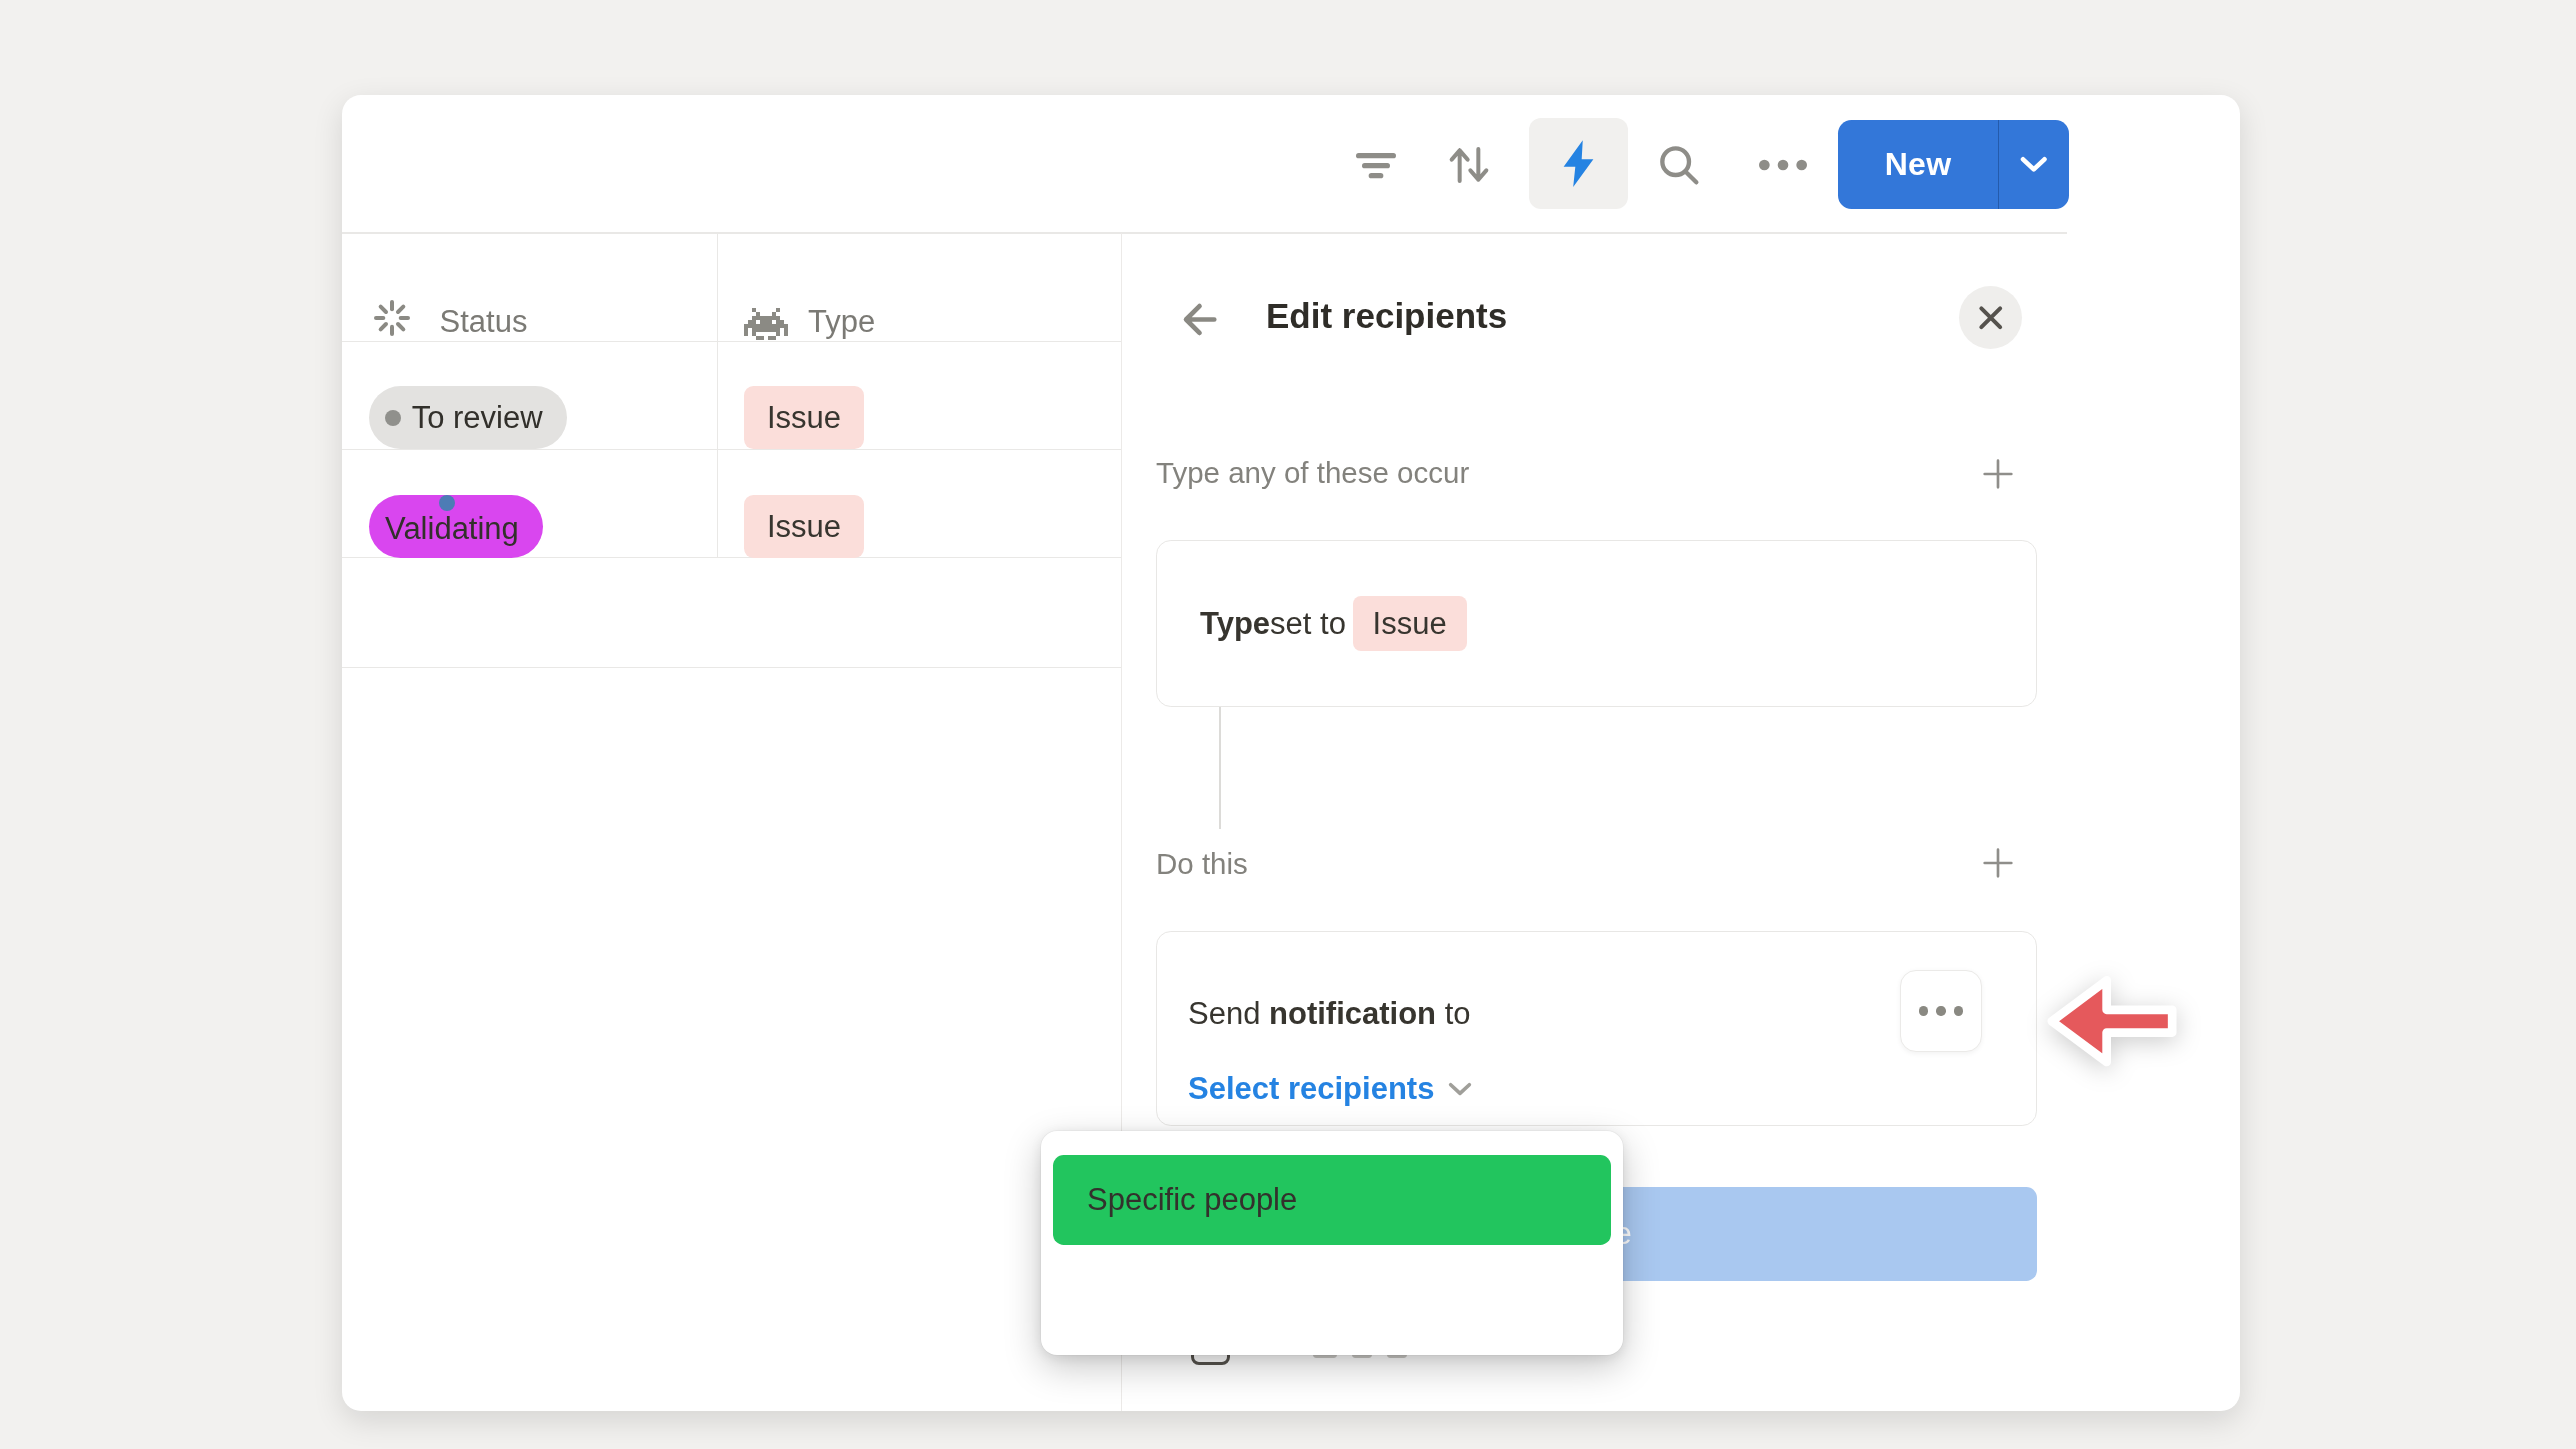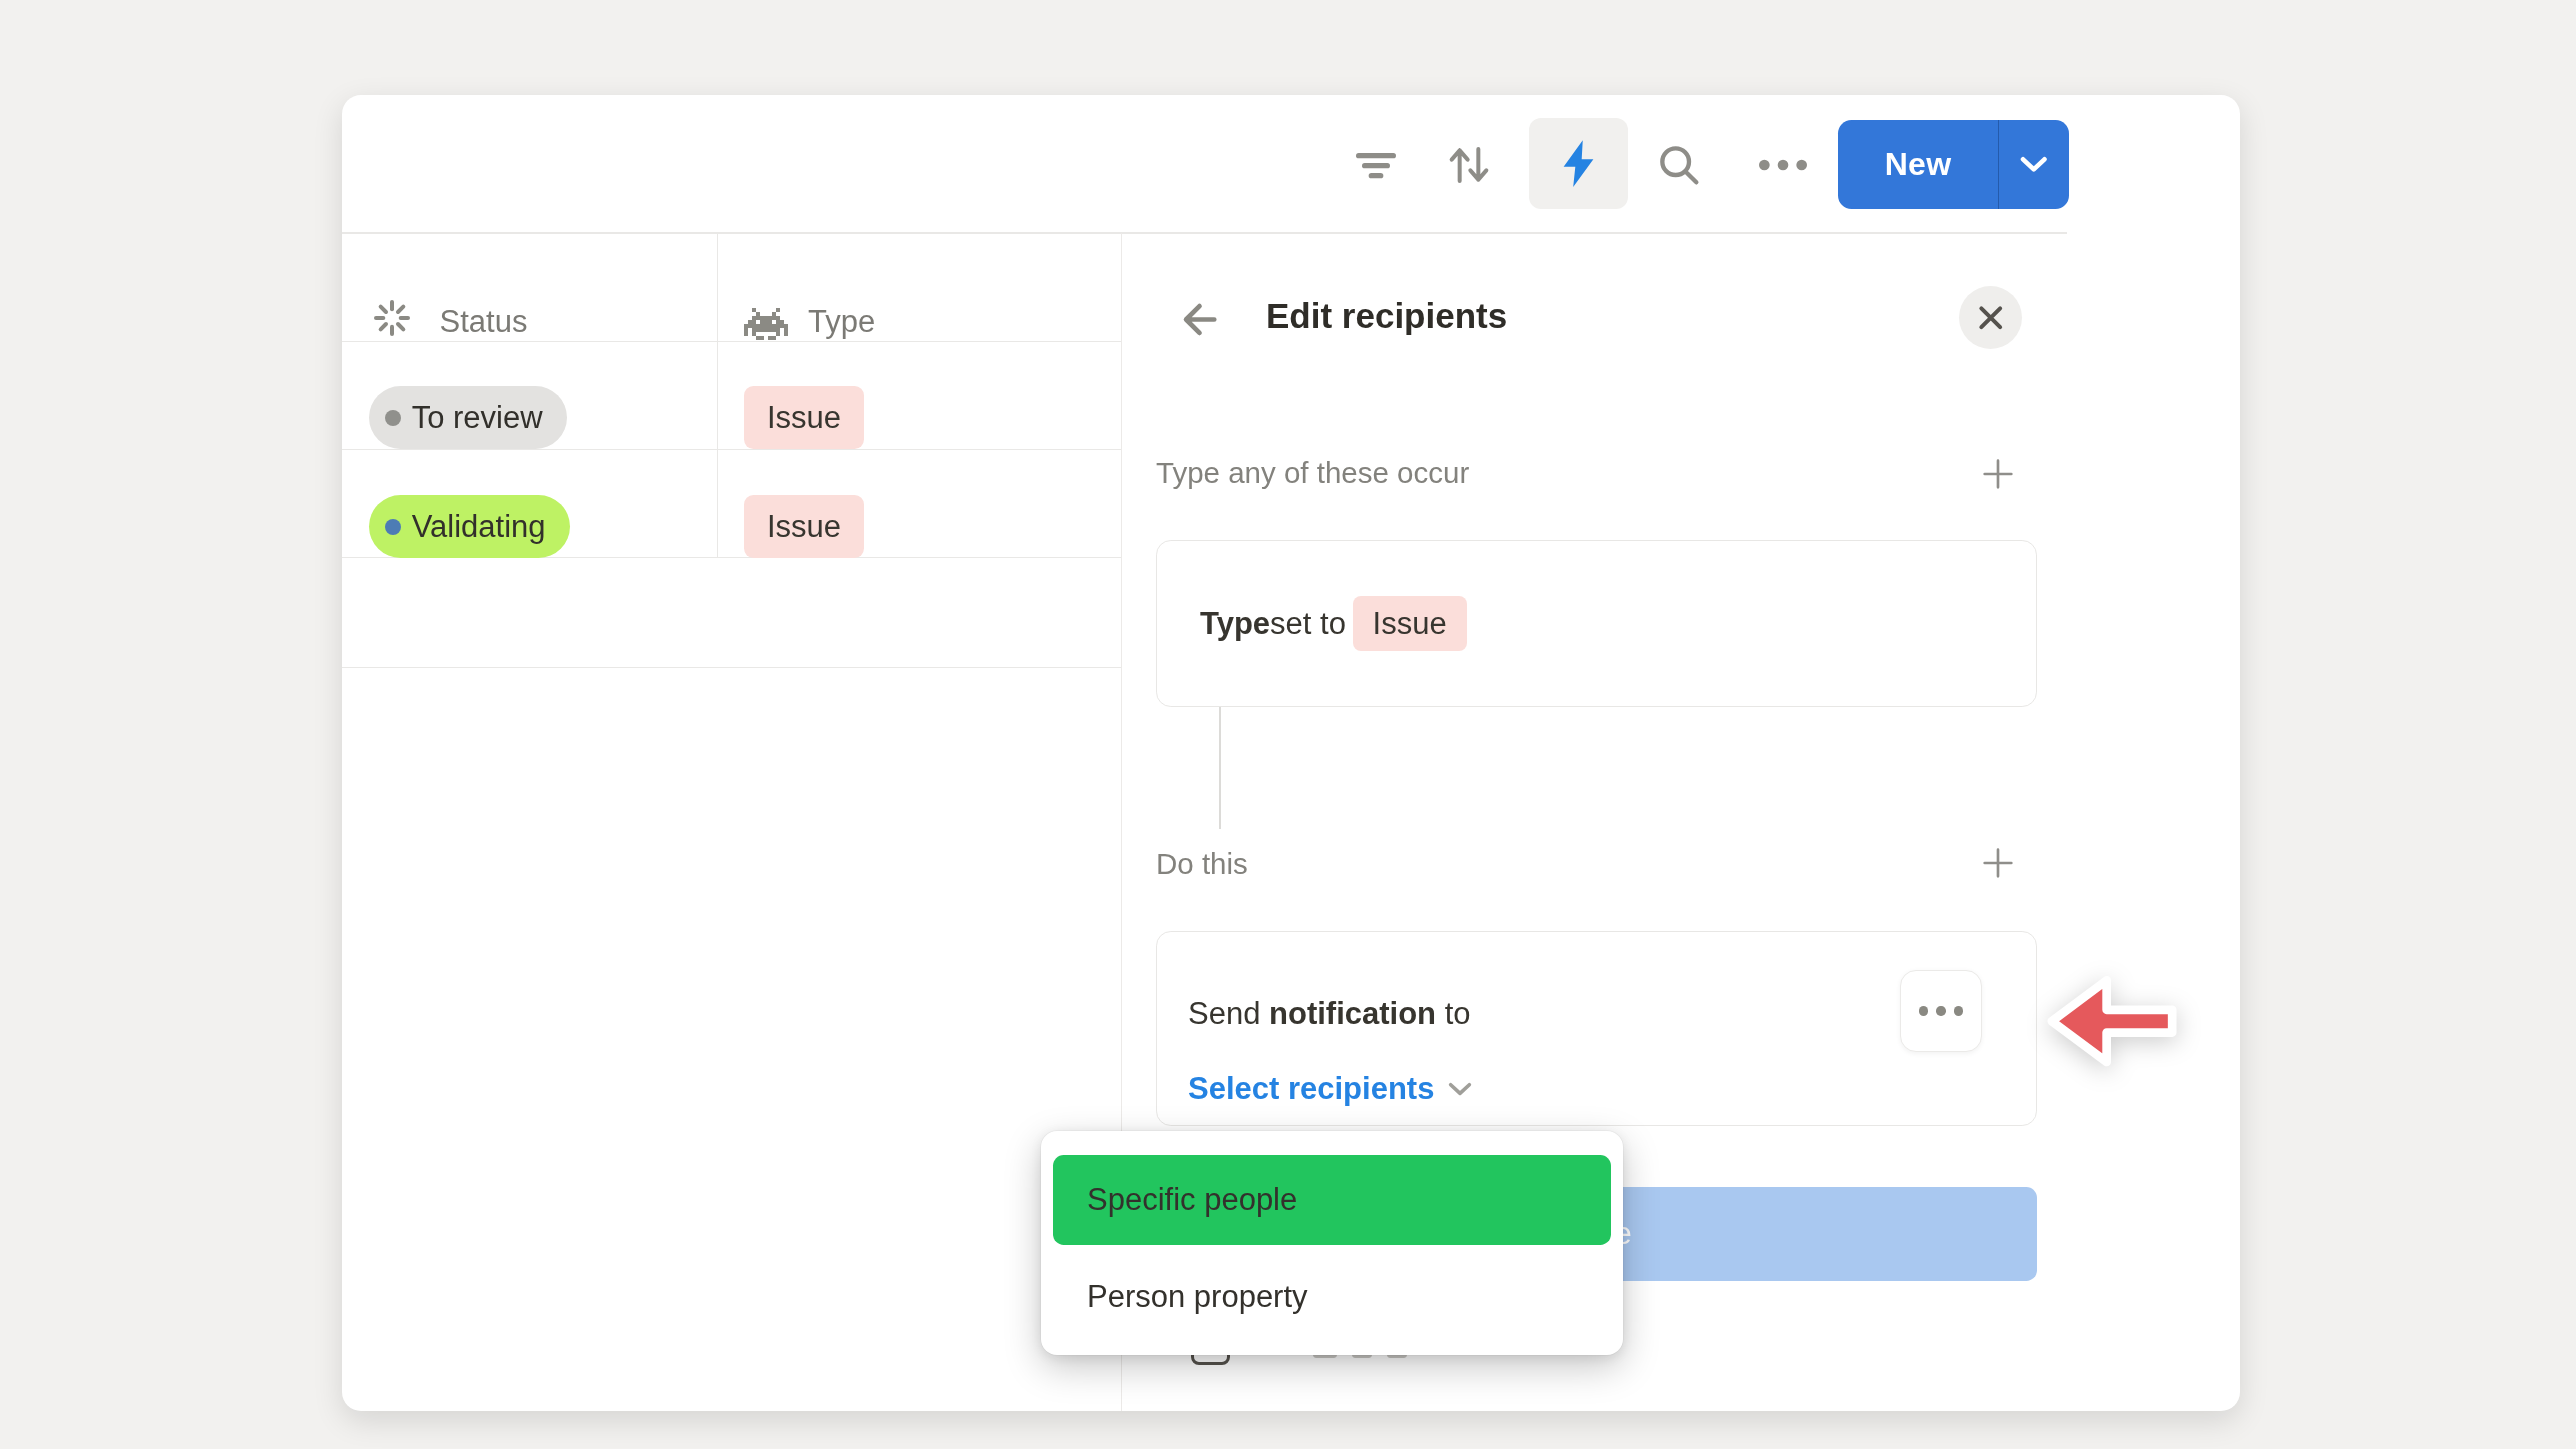--- a/index.html
+++ b/index.html
@@ -27,21 +27,21 @@
   .vline-col{position:absolute;left:375px;top:138px;width:1.3px;height:324px;background:#e9e8e6;}
   .vline-panel{position:absolute;left:779px;top:138px;width:1.3px;height:1178px;background:#eceae8;}
   .hline{position:absolute;left:0;width:779px;height:1.3px;background:#e9e8e6;}
   .th-cell{position:absolute;top:138px;height:107px;display:flex;align-items:flex-end;
            color:#7b7a75;font-size:31px;}
   .td-cell{position:absolute;height:107px;display:flex;align-items:flex-end;}
   .pill{display:flex;align-items:center;height:63px;border-radius:32px;padding:0 24px 0 16px;
         font-size:31px;color:#32302b;}
   .pill .dot{width:16px;height:16px;border-radius:50%;margin-right:10.7px;}
   .pill-gray{background:#e3e2e0;}  .pill-gray .dot{background:#90908c;}
-  .pill-blue{background:#bef264;}  .pill-blue .dot{background:#4d7cb5;}
+  .pill-blue{background:#d946ef;flex-direction:column;}  .pill-blue .dot{background:#4d7cb5;}
   .chip-red{display:inline-flex;align-items:center;height:63px;border-radius:9.4px;
             background:#fbdeda;padding:0 23px;font-size:31px;color:#37352f;}
 
   
   .panel-title{position:absolute;left:924px;top:201px;font-size:35px;font-weight:700;color:#2f2d28;}
   .back-btn{position:absolute;left:829px;top:196px;width:56px;height:56px;
             display:flex;align-items:center;justify-content:center;}
   .close-btn{position:absolute;left:1617px;top:191px;width:63px;height:63px;border-radius:50%;
              background:#efeeec;display:flex;align-items:center;justify-content:center;}
   .sec-label{position:absolute;left:814px;font-size:29.5px;color:#83827d;}
@@ -259,23 +259,20 @@
 
     <div class="frag-icon"></div>
     <div class="frag-dash" style="left:971px;width:24px"></div>
     <div class="frag-dash" style="left:1010px;width:20px"></div>
     <div class="frag-dash" style="left:1045px;width:20px"></div>
 
     <div class="dropdown">
       <div class="dd-item hl">
         <span>Specific people</span>
       </div>
-      <div class="dd-item">
-        <span>Person property</span>
-      </div>
     </div>
   </div>
 
   <div class="red-arrow">
     <svg width="140" height="111" viewBox="0 0 208 166" style="filter:drop-shadow(0 5.4px 12px rgba(0,0,0,.20))">
       <path d="M14 81 L96 20 L96 64 L194 64 L194 98 L96 98 L96 142 Z" fill="#e5595c" stroke="#ffffff" stroke-width="13" stroke-linejoin="round"></path>
     </svg>
   </div>
 </div>
 

